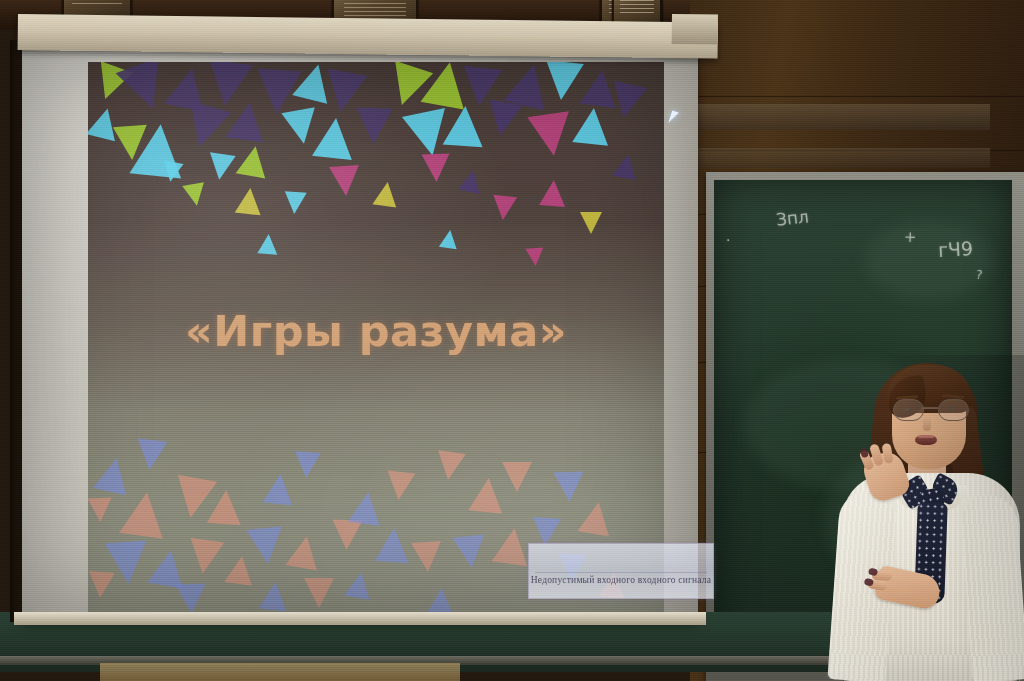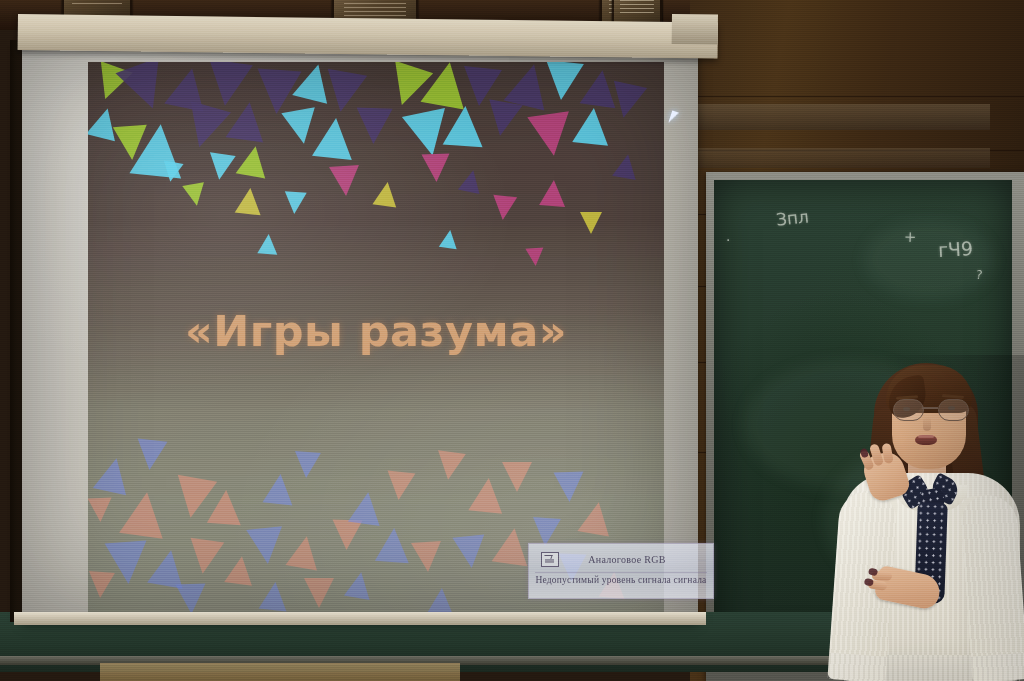--- a/index.html
+++ b/index.html
@@ -315,26 +315,22 @@
 
     <div class="glare"></div>
     <div class="vignette"></div>
   </div>
 
   <div class="screen-housing"></div>
   <div class="housing-cap"></div>
   <div class="screen-bottombar"></div>
 
   <div class="osd">
-    <div class="osd-row1">
-      <div class="osd-icon"></div>
-      <div class="osd-title">Аналоговое RGB</div>
-    </div>
     <div class="osd-sep"></div>
-    <div class="osd-msg">Недопустимый уровень сигнала сигнала</div>
+    <div class="osd-msg">Недопустимый входного входного сигнала</div>
   </div>
 
   <div class="cursor"></div>
 
   <div class="person">
     <div class="hair-back"></div>
     <div class="hair-strand-l"></div>
     <div class="hair-strand-r"></div>
     <div class="neck"></div>
     <div class="face"></div>

